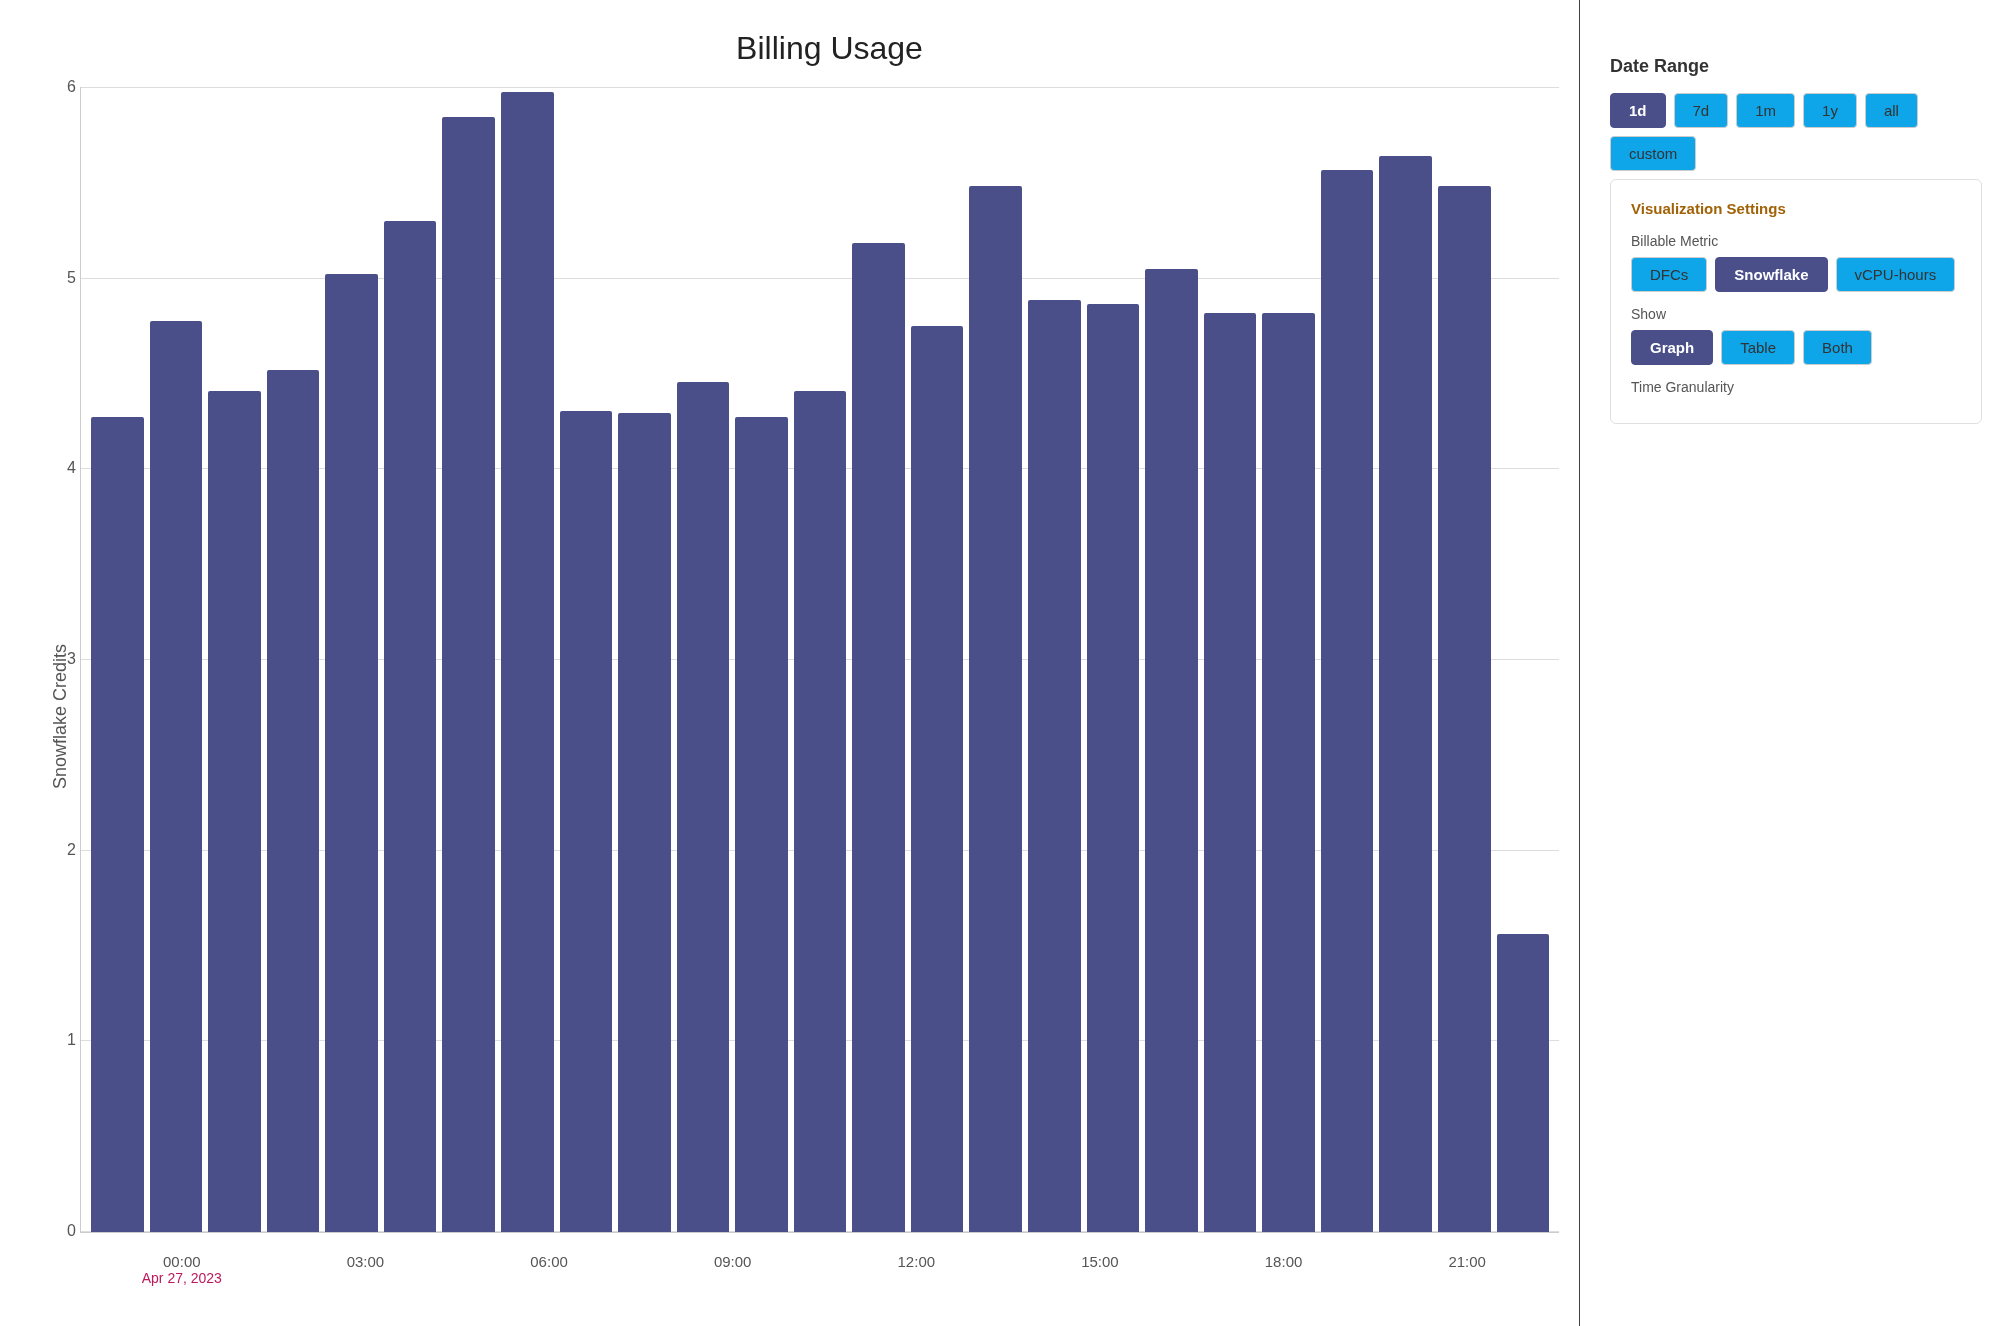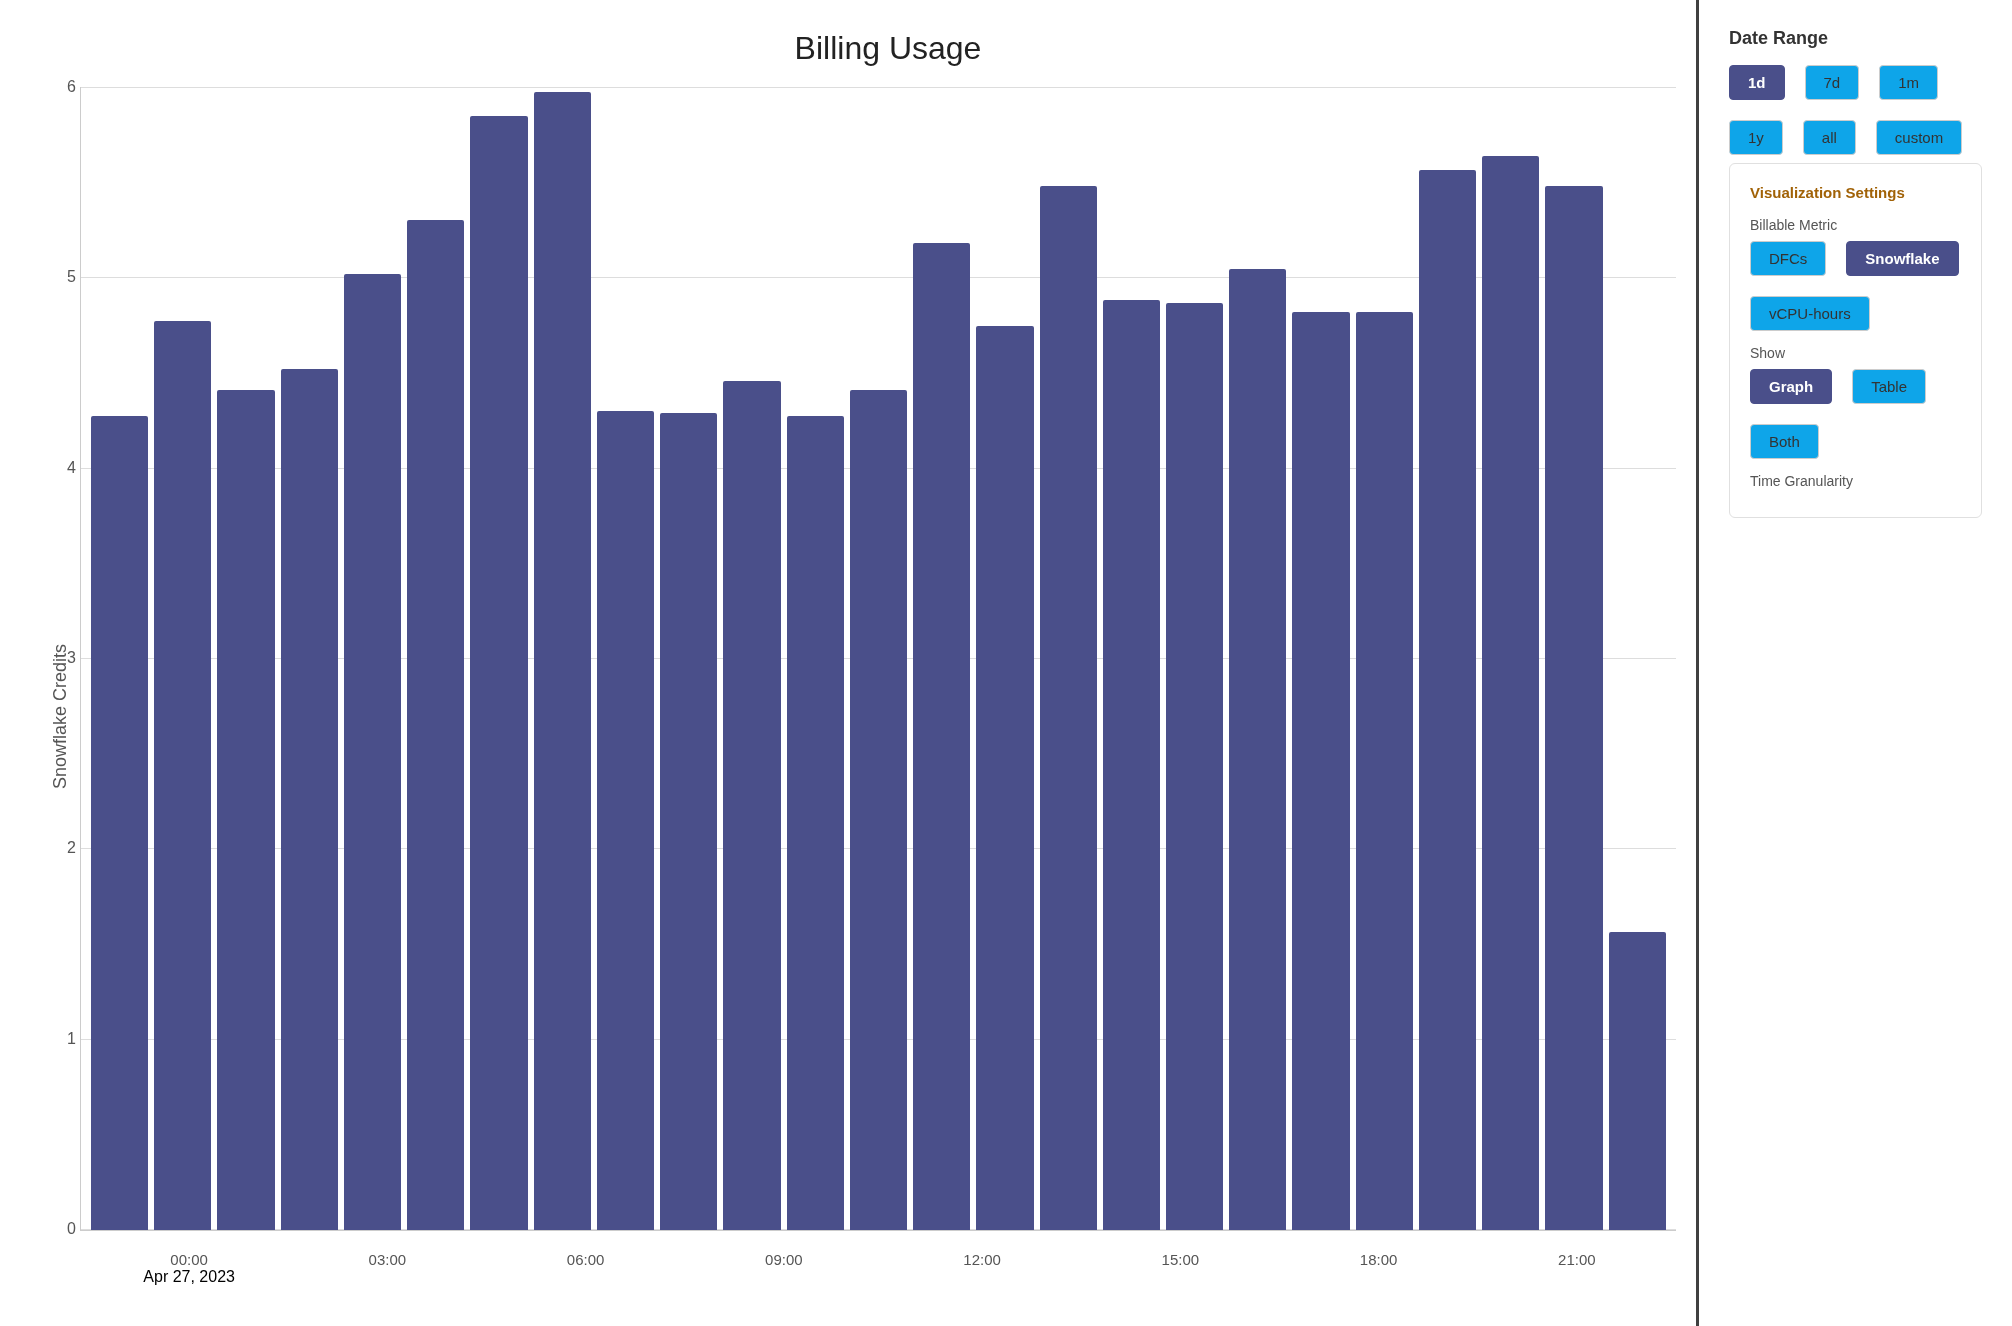--- a/index.html
+++ b/index.html
@@ -97,41 +97,41 @@
       flex: 1;
       display: flex;
       flex-direction: column;
       align-items: center;
     }
     .x-label {
       font-size: 15px;
       color: #555;
     }
     .x-date {
-      font-size: 16px;
-      color: #000000;
+      font-size: 14px;
+      color: #be185d;
     }
     
     .sidebar {
-      width: 316px;
-      padding: 28px 30px;
+      width: 433px;
+      padding: 56px 30px;
       background: #ffffff;
-      border-left: 3px solid #404040;
+      border-left: 1px solid #404040;
       flex-shrink: 0;
     }
     .section-title {
       font-size: 18px;
       font-weight: 600;
       color: #333;
       margin-bottom: 16px;
     }
     .btn-group {
       display: flex;
       flex-wrap: wrap;
-      gap: 20px;
+      gap: 8px;
       margin-bottom: 8px;
     }
     .btn {
       padding: 8px 18px;
       border: 1px solid #ccc;
       border-radius: 4px;
       background: #0ea5e9;
       font-size: 15px;
       color: #333;
       cursor: pointer;

